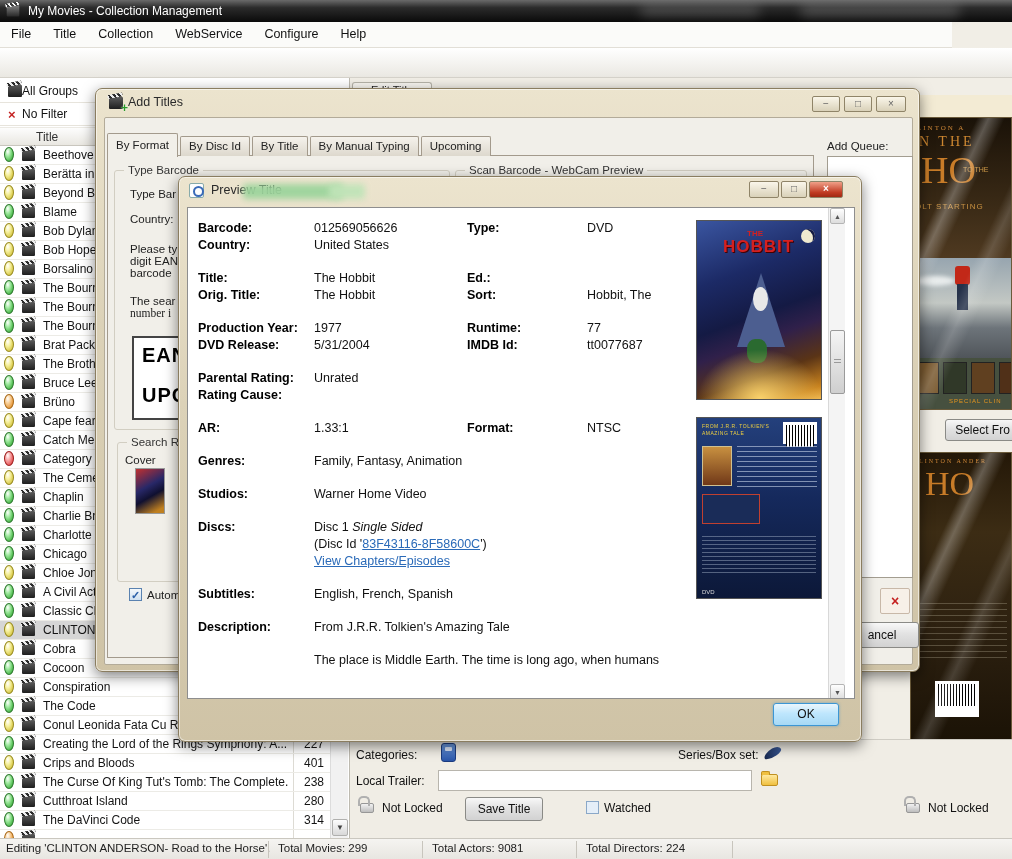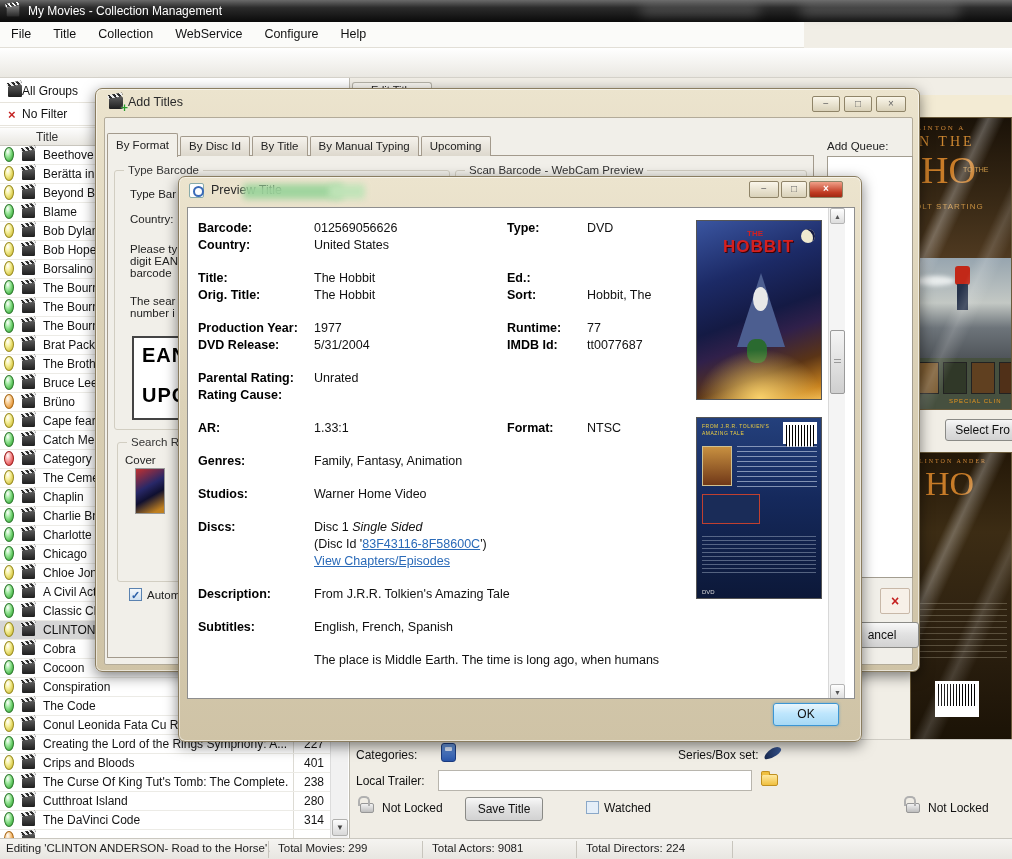--- a/index.html
+++ b/index.html
@@ -4,21 +4,21 @@
 <style>
   html,body{margin:0;padding:0;background:#555;}
   *{box-sizing:border-box;font-family:"Liberation Sans",sans-serif;}
   .screen{position:relative;width:1012px;height:859px;background:#f1eee6;overflow:hidden;}
   .abs{position:absolute;}
 
   
   .titlebar{left:0;top:0;width:1012px;height:22px;background:linear-gradient(#6a6a6a,#2b2b2b 35%,#0a0a0a);color:#fff;}
   .titlebar .t{position:absolute;left:28px;top:0;line-height:22px;font-size:12px;}
   .tb-blob{position:absolute;background:#9a9a9a;opacity:.35;filter:blur(6px);border-radius:6px;}
-  .menubar{left:0;top:22px;width:804px;height:26px;background:#fbfbf9;border-bottom:1px solid #e2dfd7;display:flex;}
+  .menubar{left:0;top:22px;width:952px;height:26px;background:#fbfbf9;border-bottom:1px solid #e2dfd7;display:flex;}
   .menu-item{padding:0 11px;line-height:25px;font-size:12.5px;color:#111;}
   .toolbar{left:0;top:48px;width:1012px;height:30px;background:linear-gradient(#ffffff,#eae8e2);border-bottom:1px solid #d5d2ca;}
   .tsep{position:absolute;top:53px;width:1px;height:20px;background:#d2cfc7;}
   .btn-addtitles{position:absolute;left:3px;top:51px;width:83px;height:24px;background:linear-gradient(#ecf5fc,#cfe3f5);border:1px solid #7da2ce;border-radius:2px;display:flex;align-items:center;gap:4px;padding-left:4px;font-size:12px;color:#111;}
   .tb-ic{position:absolute;top:53px;width:20px;height:20px;text-align:center;}
   .tb-disc{position:absolute;top:55px;width:17px;height:16px;border-radius:3px;background:linear-gradient(#f8f9fc,#c4cede);border:1px solid #8894ac;}
   .tb-disc::after{content:"";position:absolute;right:-2px;bottom:-2px;width:7px;height:7px;border-radius:50%;}
   .tb-disc.d1::after{background:#cc4422;} .tb-disc.d2::after{background:#3a5a9a;} .tb-disc.d3::after{background:#3a8a3a;}
   .tb-circle{position:absolute;top:54px;width:18px;height:18px;border-radius:50%;background:radial-gradient(circle at 35% 30%,#f4f7ff,#9aaac8 60%,#5a6c94);border:1px solid #46588a;}
   .tb-circle::after{content:"";position:absolute;left:5px;top:5px;width:6px;height:6px;border-radius:50%;background:#2c3550;}
@@ -123,21 +123,21 @@
   .queue-list{position:absolute;left:722px;top:38px;width:86px;height:422px;background:#fff;border:1px solid #a39d90;}
   .redx-btn{position:absolute;left:775px;top:470px;width:30px;height:26px;background:#f7f0e8;border:1px solid #c8b8a8;border-radius:2px;color:#c42020;font-size:14px;font-weight:bold;text-align:center;line-height:24px;}
   .cancel-btn{position:absolute;left:740px;top:504px;width:74px;height:26px;line-height:24px;}
 
   
   .pv-content{position:absolute;left:8px;top:30px;width:668px;height:492px;background:#fff;border:1px solid #8e8e8e;overflow:hidden;}
   .pv-rows{position:absolute;left:0;top:13px;width:505px;}
   .pv-row{position:relative;height:17px;font-size:12.5px;color:#111;}
   .pv-row.gap{margin-top:16px;}
   .pv-l,.pv-l2{position:absolute;font-weight:bold;color:#000;white-space:nowrap;}
-  .pv-l{left:10px;} .pv-l2{left:279px;margin-left:40px;}
+  .pv-l{left:10px;} .pv-l2{left:279px;}
   .pv-v{position:absolute;left:126px;white-space:nowrap;} .pv-v2{position:absolute;left:399px;white-space:nowrap;}
   .it{font-style:italic;} .lnk{color:#2a6ab8;text-decoration:underline;}
   .pv-sb{position:absolute;left:640px;top:0;width:17px;height:492px;background:#f4f4f4;border-left:1px solid #d8d8d8;}
   .pv-sb .ar{position:absolute;left:1px;width:15px;height:16px;background:linear-gradient(#fefefe,#ddd);border:1px solid #b5b5b5;border-radius:2px;font-size:7px;color:#555;text-align:center;line-height:15px;}
   .pv-sb .thumb2{position:absolute;left:1px;top:122px;width:15px;height:64px;background:linear-gradient(#f4f4f4,#cfcfcf);border:1px solid #9a9a9a;border-radius:2px;}
   .pv-sb .thumb2::after{content:"";position:absolute;left:3px;top:28px;width:7px;height:6px;background:repeating-linear-gradient(#999 0 1px,transparent 1px 3px);}
   .ok-btn{position:absolute;left:594px;top:526px;width:66px;height:23px;line-height:21px;background:linear-gradient(#eaf6fd,#bee6fd 45%,#a7d9f5);border:1px solid #3c96d4;box-shadow:0 0 3px rgba(60,150,212,.6);}
   .hob-front{position:absolute;left:508px;top:12px;width:126px;height:180px;border:1px solid #555;overflow:hidden;background:linear-gradient(160deg,#3a55a0,#1c2a66 30%,#141a44 52%,#30204a 64%,#5a3416 80%,#c8821e 94%,#f0b850);}
   .hob-front .the{position:absolute;left:50px;top:8px;font-size:8px;font-weight:bold;color:#d42020;}
   .hob-front .hb{position:absolute;left:26px;top:16px;font-size:17px;font-weight:bold;color:#d42020;letter-spacing:1px;text-shadow:1px 1px 0 #400;}
@@ -549,21 +549,21 @@
       </div>
       <span class="add-lbl" style="left:25px;top:70px;">Type Bar</span>
       <span class="add-lbl" style="left:25px;top:95px;">Country:</span>
       <div id="hint1" style="position:absolute;left:25px;top:125px;">
           <div class="add-lbl" style="position: relative;">Please ty</div>
           <div class="add-lbl" style="position: relative;">digit EAN</div>
           <div class="add-lbl" style="position: relative;">barcode</div>
         </div>
       <div id="hint2" style="position:absolute;left:25px;top:177px;">
           <div class="add-lbl" style="position: relative;">The sear</div>
-          <div class="add-lbl" style="position: relative;">number i</div>
+          <div class="add-lbl" style="position: relative; font-family: Liberation Serif, serif;">number i</div>
         </div>
       <div class="ean-box">
         <div style="top:6px;">EAN</div>
         <div style="top:46px;">UPC</div>
       </div>
       <div class="groupbox" style="left:12px;top:324px;width:333px;height:140px;">
         <span class="gt">Search R</span>
       </div>
       <span class="add-lbl" style="left:20px;top:336px;">Cover</span>
       <div class="thumb"></div>
@@ -645,26 +645,26 @@
           </div>
           <div class="pv-row">
             <span class="pv-l"></span>
             <span class="pv-v"><span>(Disc Id '</span><span class="lnk">83F43116-8F58600C</span><span>')</span></span>
           </div>
           <div class="pv-row">
             <span class="pv-l"></span>
             <span class="pv-v"><span class="lnk">View Chapters/Episodes</span></span>
           </div>
           <div class="pv-row gap">
+            <span class="pv-l">Subtitles:</span>
+            <span class="pv-v">English, French, Spanish</span>
+          </div>
+          <div class="pv-row gap">
             <span class="pv-l">Description:</span>
             <span class="pv-v">From J.R.R. Tolkien's Amazing Tale</span>
-          </div>
-          <div class="pv-row gap">
-            <span class="pv-l">Subtitles:</span>
-            <span class="pv-v">English, French, Spanish</span>
           </div>
           <div class="pv-row gap">
             <span class="pv-l"></span>
             <span class="pv-v">The place is Middle Earth. The time is long ago, when humans</span>
           </div>
         </div>
 
       <div class="hob-front">
         <span class="the">THE</span>
           <span class="hb">HOBBIT</span>

